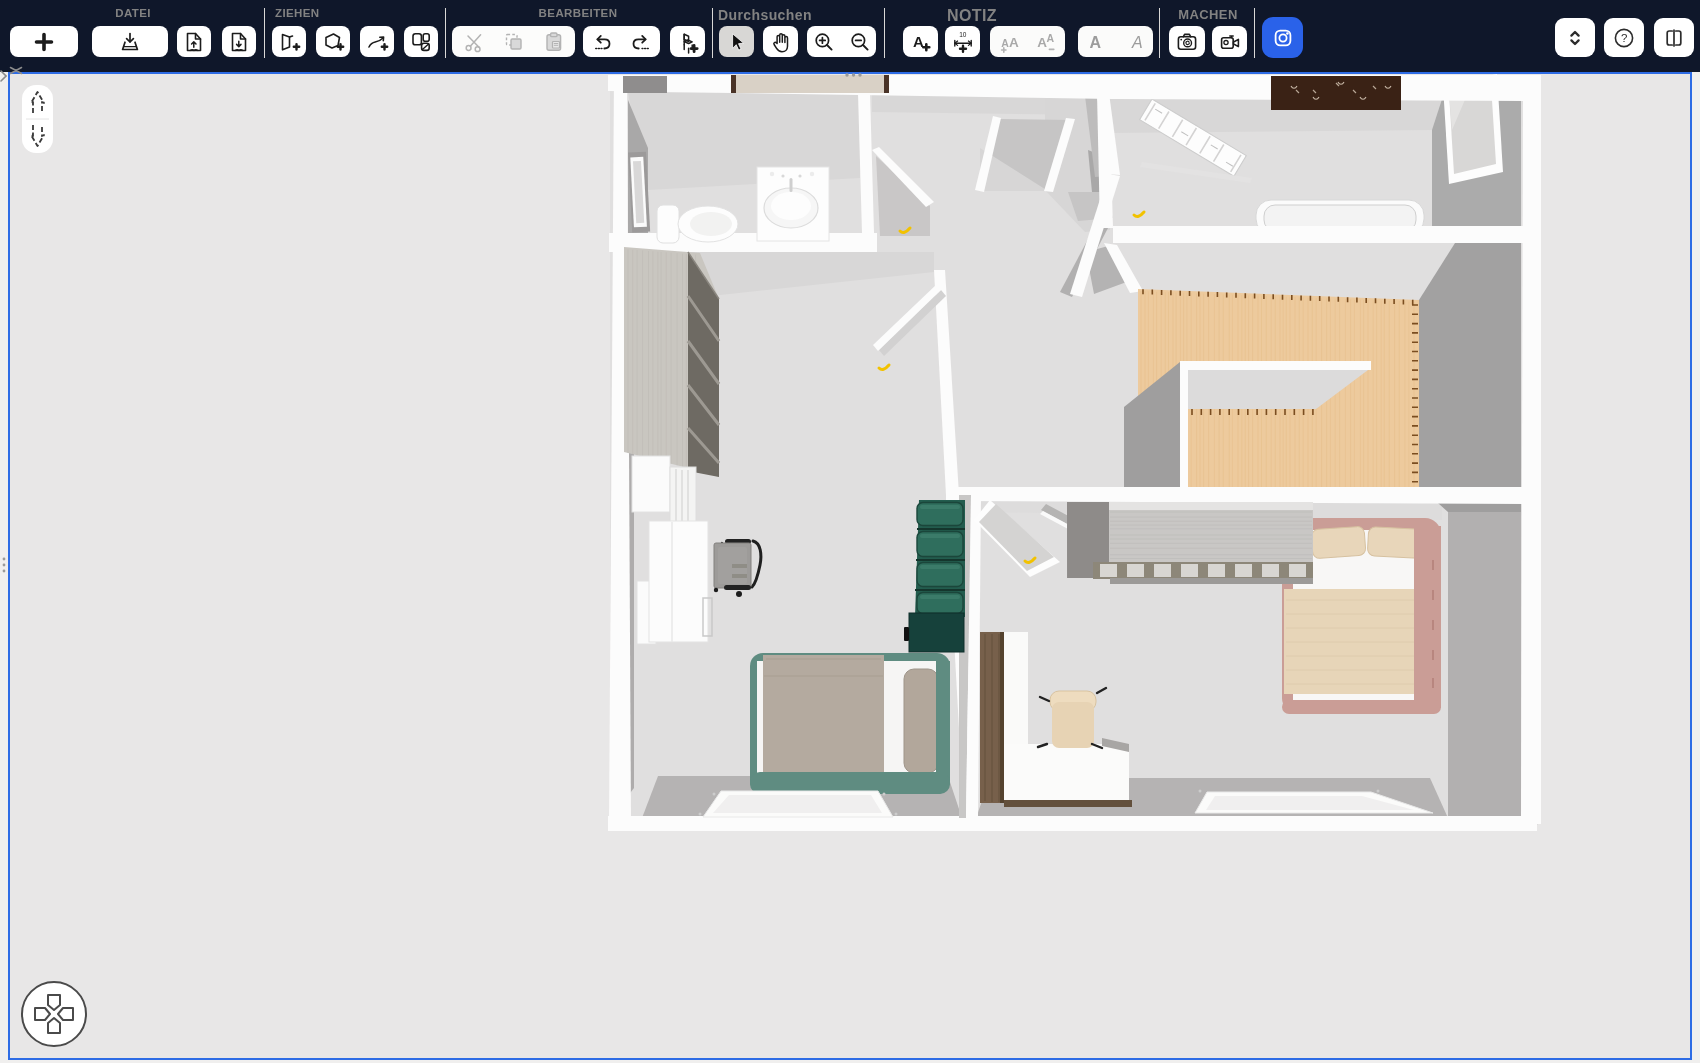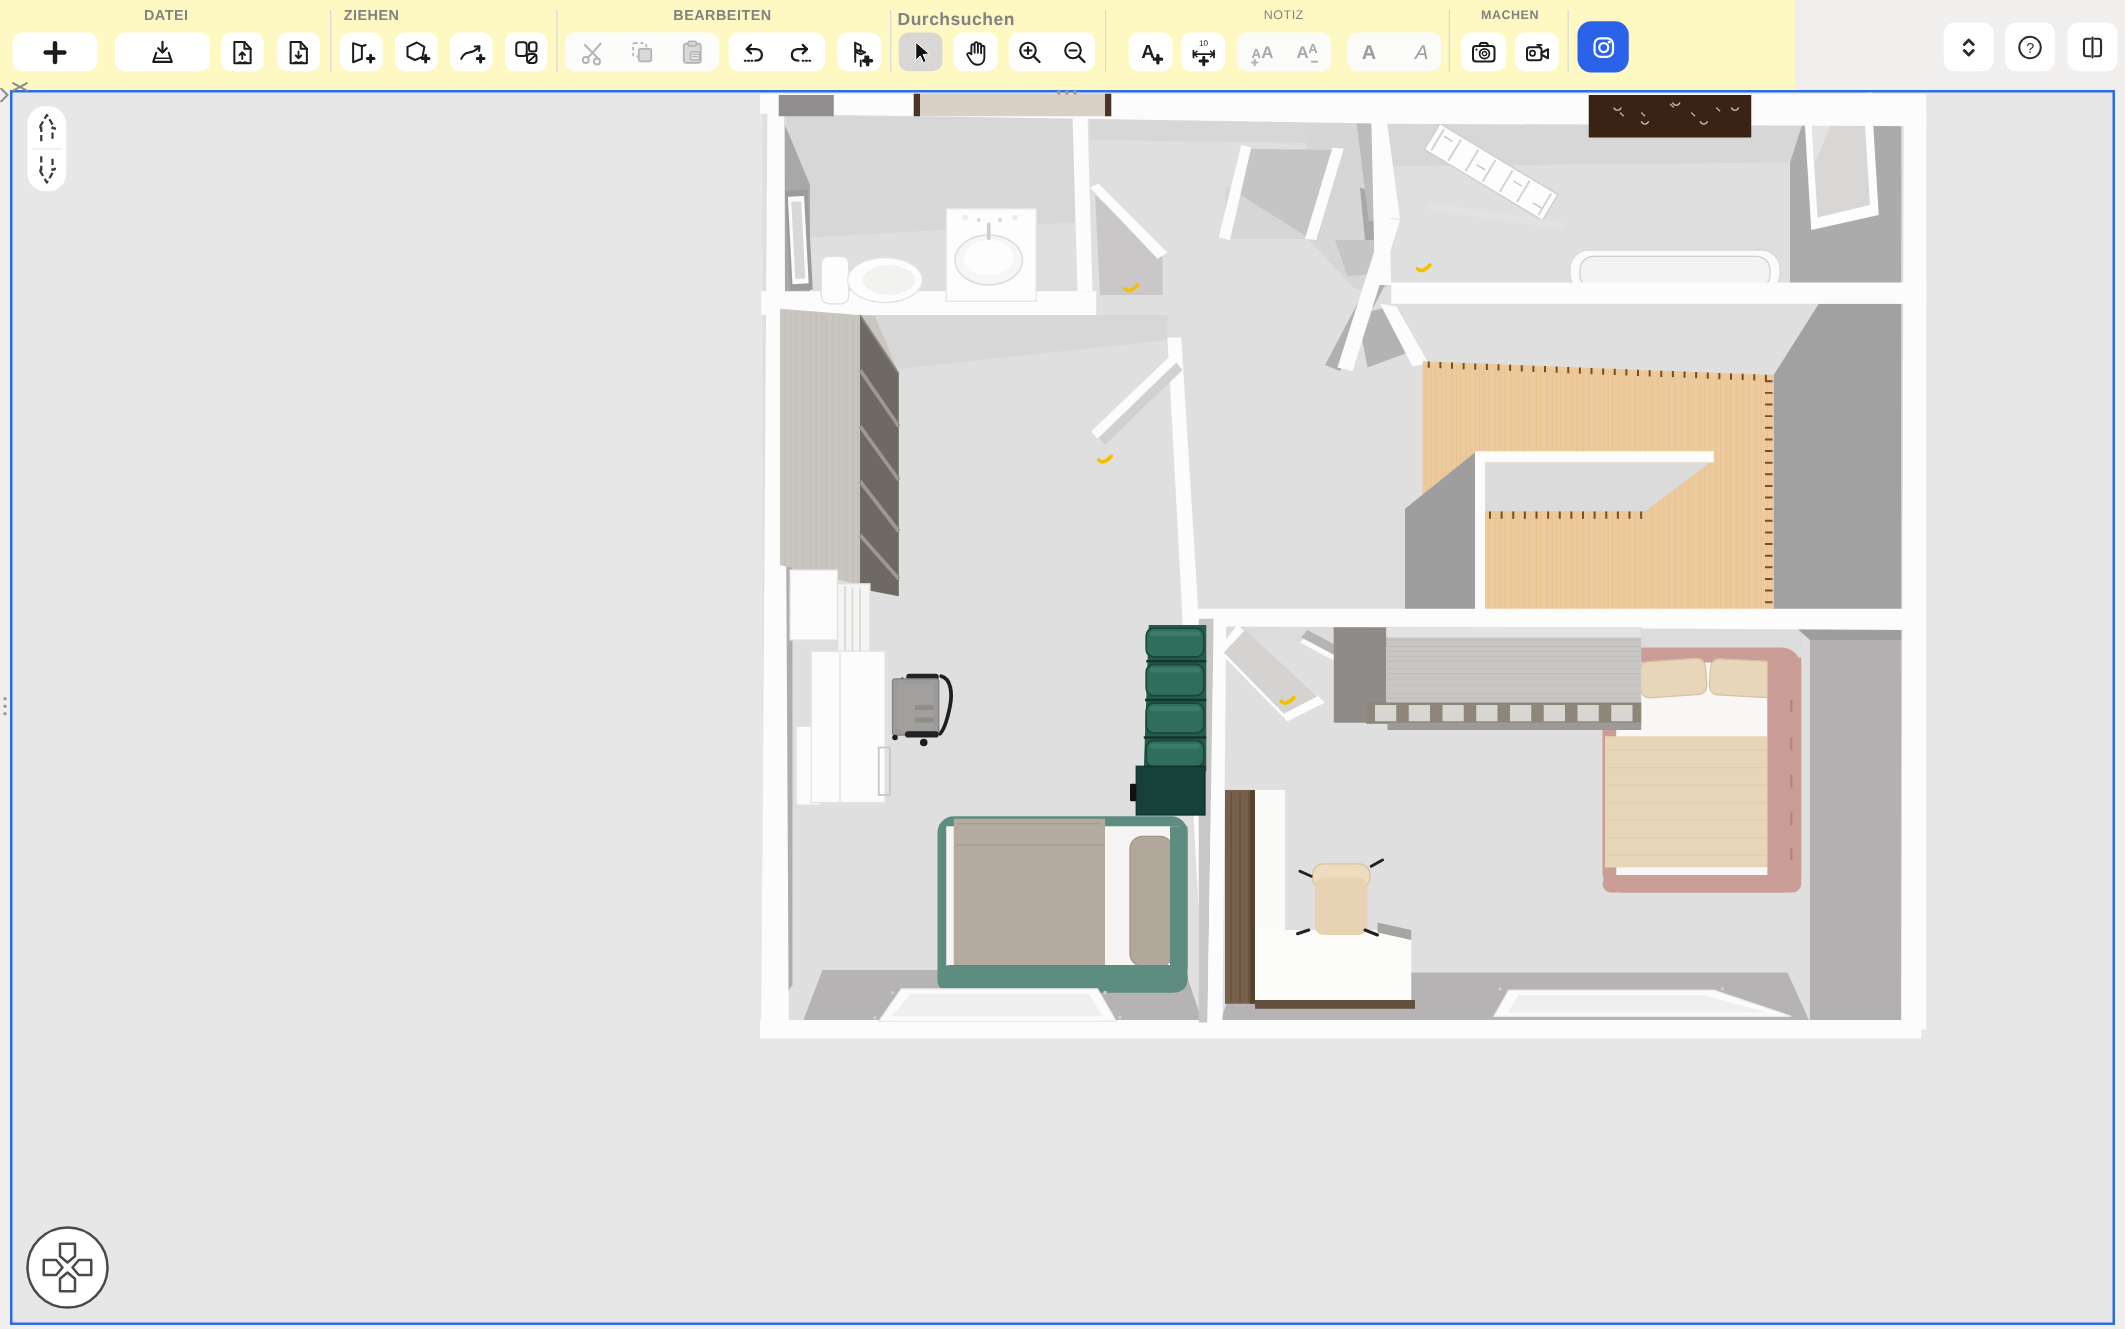--- a/index.html
+++ b/index.html
@@ -1,25 +1,25 @@
 <!DOCTYPE html>
 <html><head><meta charset="utf-8">
 <style>
 html,body{margin:0;padding:0;width:1700px;height:1063px;overflow:hidden;
 background:#f0efee;font-family:"Liberation Sans",sans-serif;}
 *{box-sizing:border-box;}
 </style></head>
 <body>
-<div style="position:absolute;left:0;top:0;width:1436px;height:72px;background:#fef9c3;">
+<div style="position:absolute;left:0;top:0;width:1700px;height:72px;background:#0f172a;">
     <div style="position:absolute;left:53px;top:7px;width:160px;text-align:center;font-size:11.5px;font-weight:bold;color:#828282;letter-spacing:.4px;">DATEI</div>
     <div style="position:absolute;left:275px;top:7px;width:160px;text-align:left;font-size:11.5px;font-weight:bold;color:#828282;letter-spacing:.4px;">ZIEHEN</div>
     <div style="position:absolute;left:498px;top:7px;width:160px;text-align:center;font-size:11.5px;font-weight:bold;color:#828282;letter-spacing:.4px;">BEARBEITEN</div>
     <div style="position:absolute;left:718px;top:7px;width:160px;text-align:left;font-size:14px;font-weight:bold;color:#828282;letter-spacing:.4px;">Durchsuchen</div>
-    <div style="position:absolute;left:947px;top:7px;width:160px;text-align:center;font-size:10px;font-weight:normal;color:#828282;letter-spacing:.4px;">NOTIZ</div>
-    <div style="position:absolute;left:1128px;top:7px;width:160px;text-align:center;font-size:10px;font-weight:bold;color:#828282;letter-spacing:.4px;">MACHEN</div>
+    <div style="position:absolute;left:947px;top:7px;width:160px;text-align:left;font-size:16px;font-weight:bold;color:#828282;letter-spacing:.4px;">NOTIZ</div>
+    <div style="position:absolute;left:1128px;top:7px;width:160px;text-align:center;font-size:13px;font-weight:bold;color:#828282;letter-spacing:.4px;">MACHEN</div>
     <div style="position:absolute;left:264px;top:8px;width:1px;height:50px;background:#d9d8d7;"></div>
     <div style="position:absolute;left:445px;top:8px;width:1px;height:50px;background:#d9d8d7;"></div>
     <div style="position:absolute;left:712px;top:8px;width:1px;height:50px;background:#d9d8d7;"></div>
     <div style="position:absolute;left:884px;top:8px;width:1px;height:50px;background:#d9d8d7;"></div>
     <div style="position:absolute;left:1159px;top:8px;width:1px;height:50px;background:#d9d8d7;"></div>
     <div style="position:absolute;left:1254px;top:8px;width:1px;height:50px;background:#d9d8d7;"></div>
     <div style="position:absolute;left:10px;top:26px;width:68px;height:31px;background:#ffffff;border-radius:8px;display:flex;align-items:center;justify-content:center;">
       <svg width="24" height="24" viewBox="0 0 24 24">
         <path d="M12 4.5v15M4.5 12h15" stroke="#1c1c1c" fill="none" stroke-linecap="round" stroke-linejoin="round" stroke-width="3.6"></path>
       </svg>

